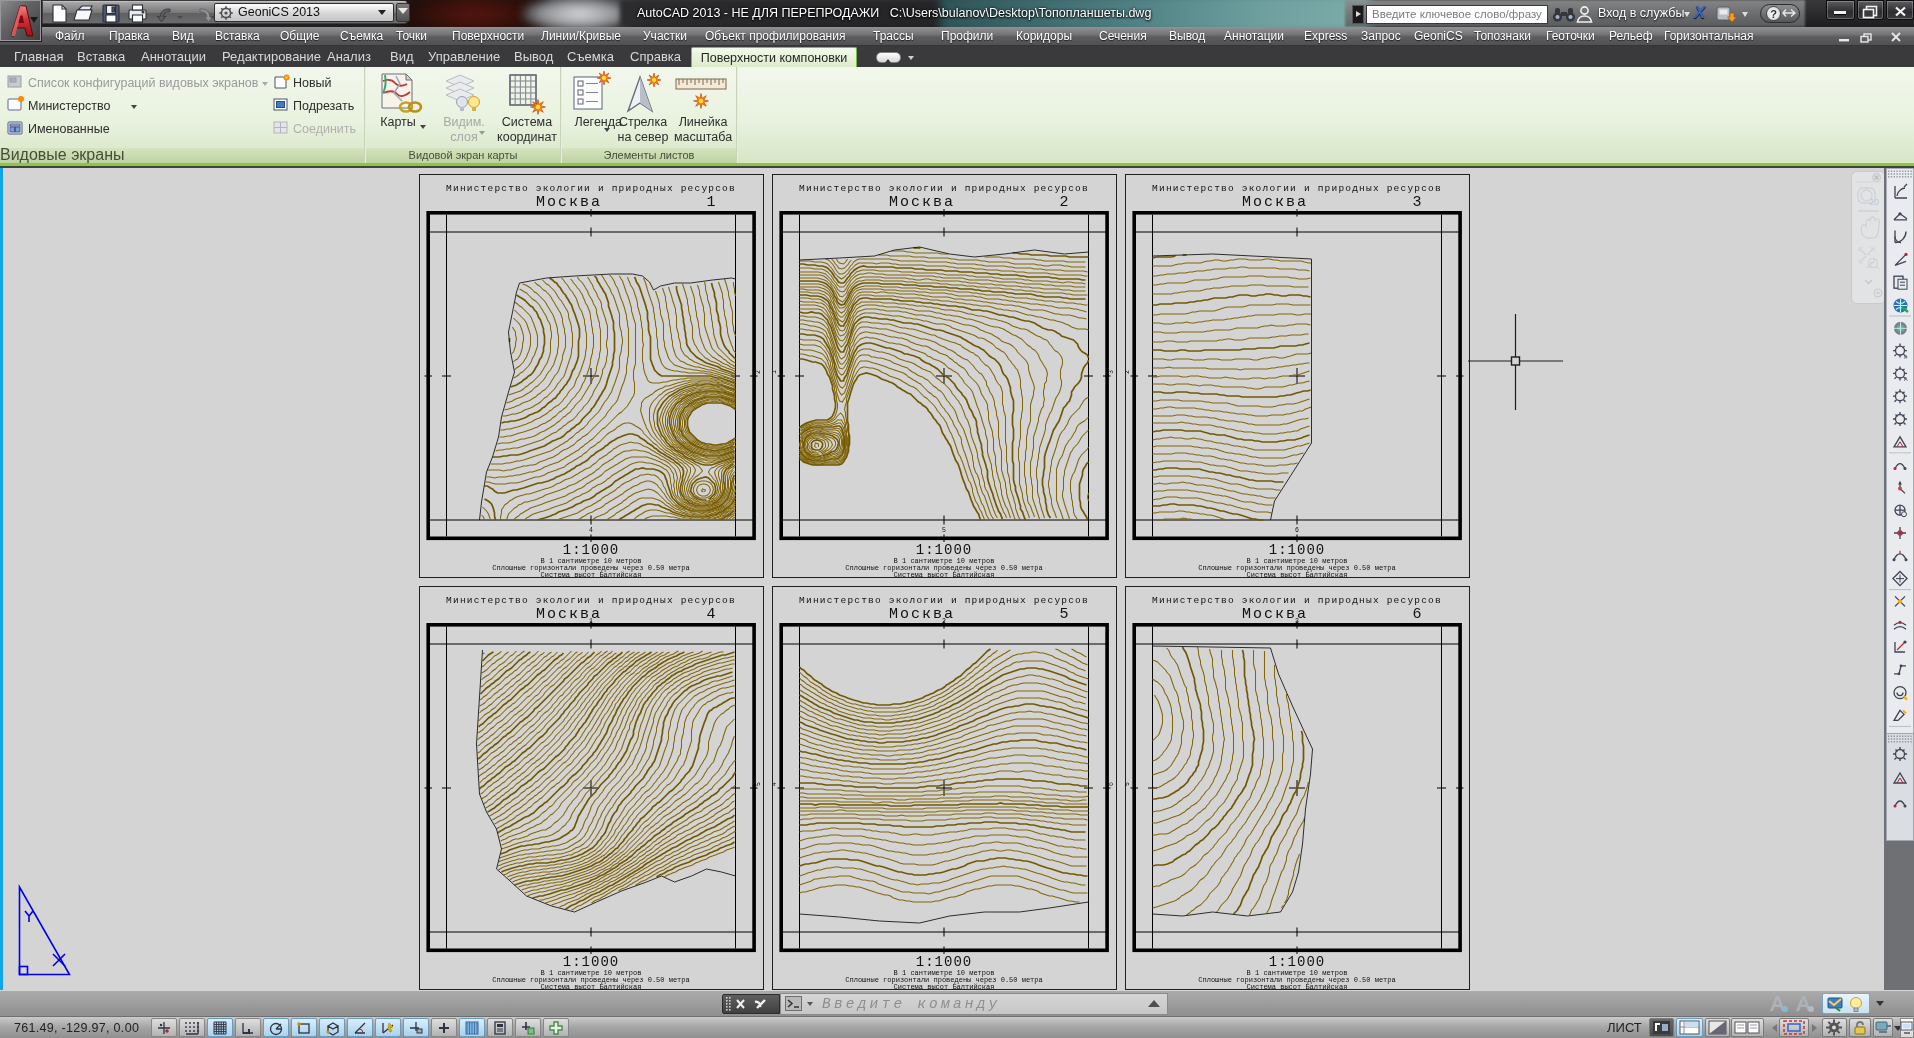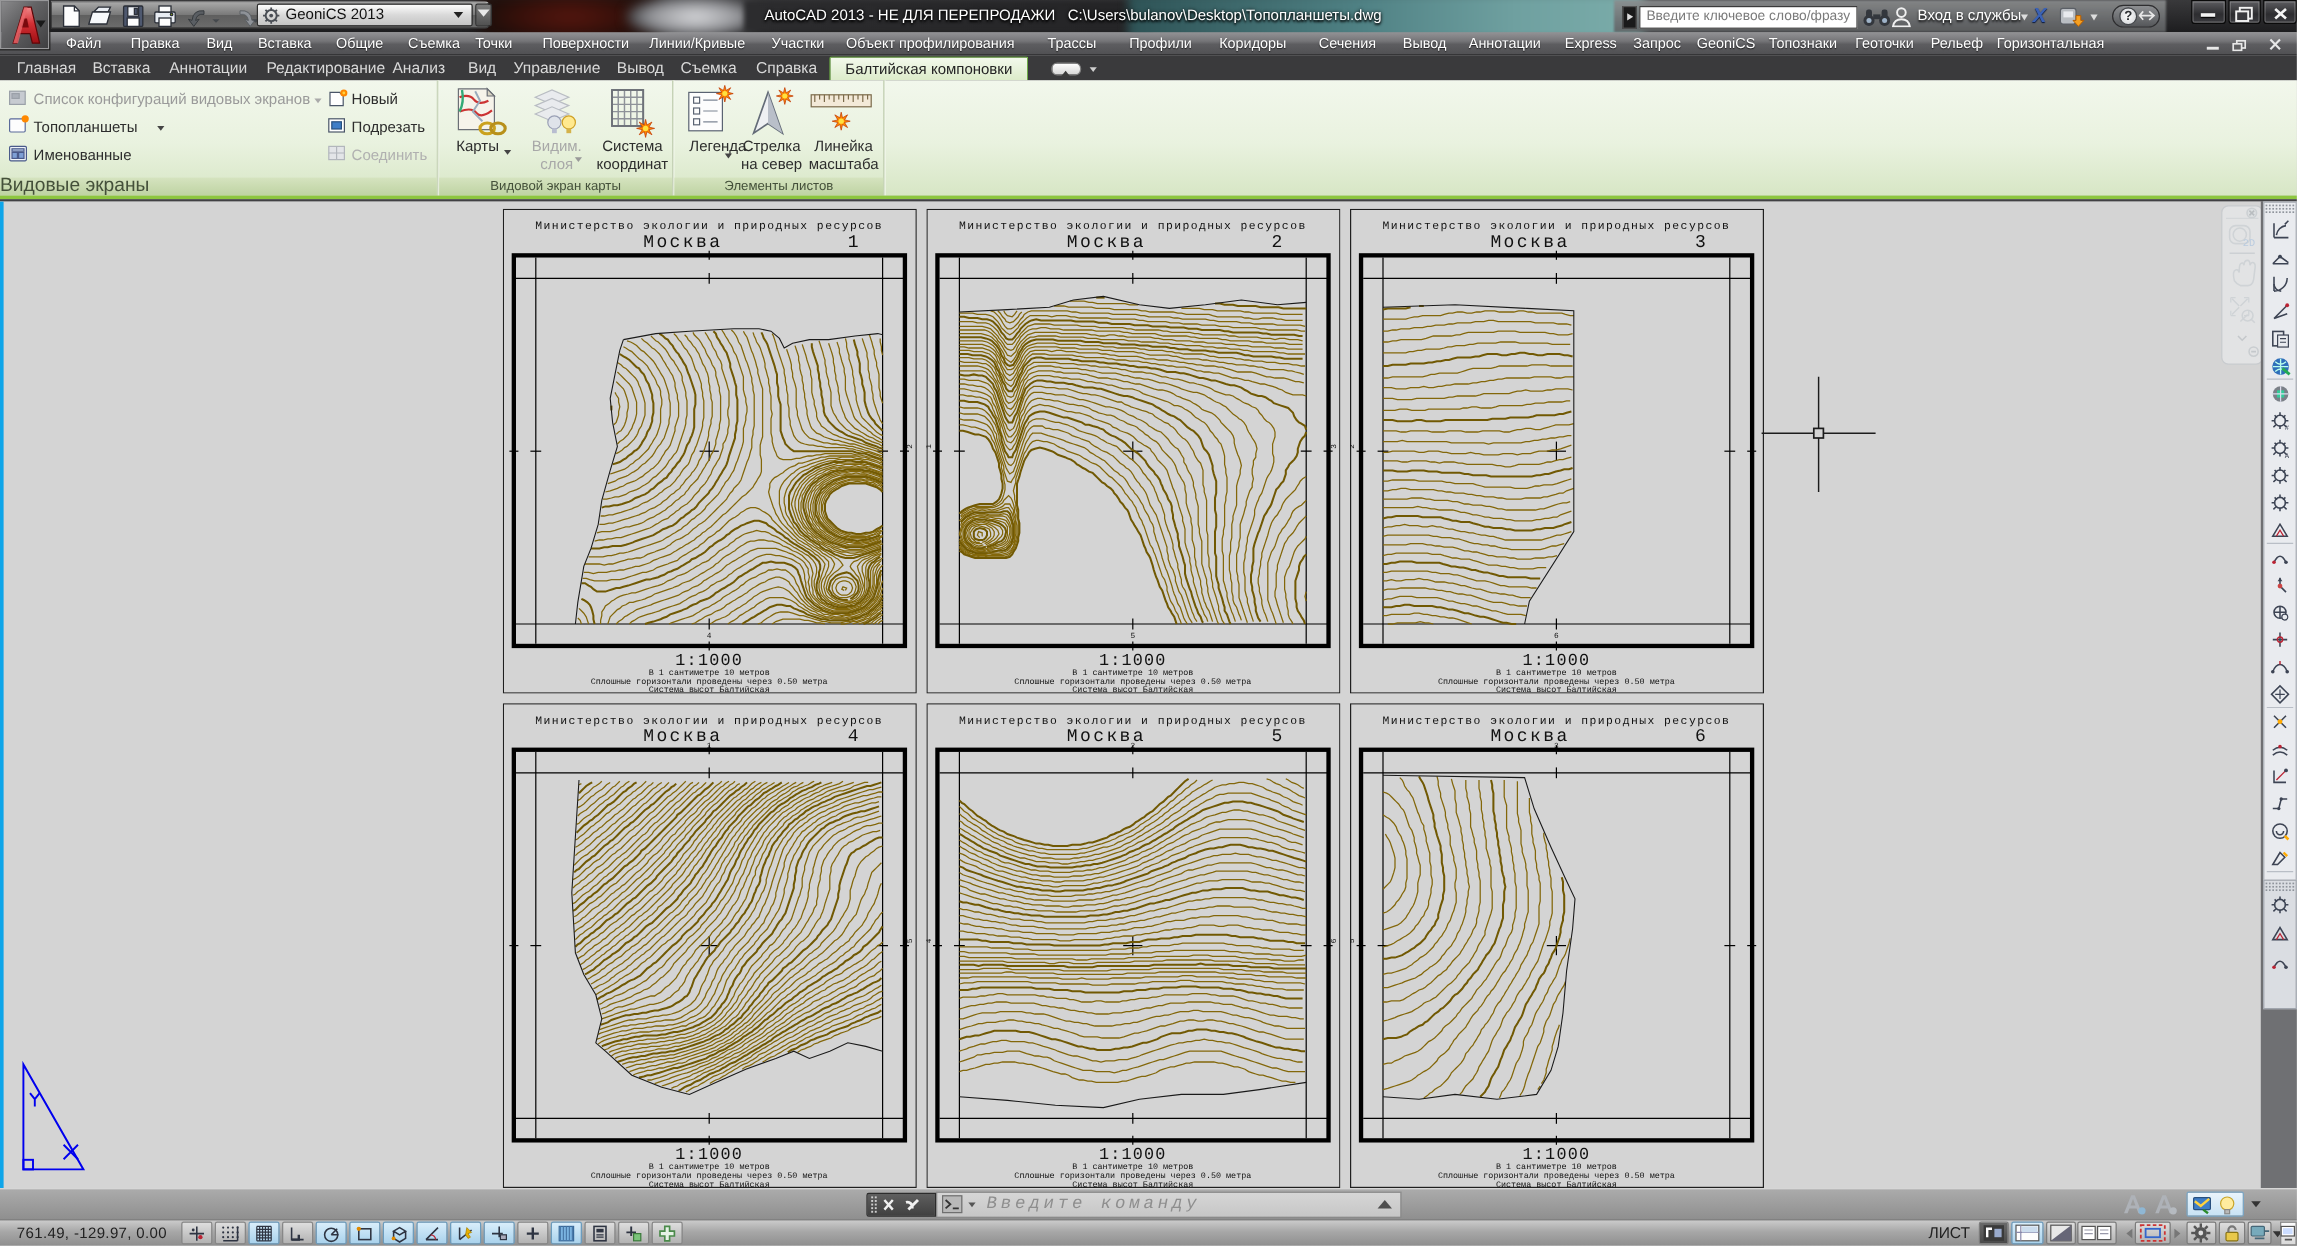--- a/index.html
+++ b/index.html
@@ -166,21 +166,21 @@
     <div class="tab abs" style="left:14px;top:0">Главная</div>
     <div class="tab abs" style="left:77px;top:0">Вставка</div>
     <div class="tab abs" style="left:141px;top:0">Аннотации</div>
     <div class="tab abs" style="left:222px;top:0">Редактирование</div>
     <div class="tab abs" style="left:327px;top:0">Анализ</div>
     <div class="tab abs" style="left:390px;top:0">Вид</div>
     <div class="tab abs" style="left:428px;top:0">Управление</div>
     <div class="tab abs" style="left:514px;top:0">Вывод</div>
     <div class="tab abs" style="left:567px;top:0">Съемка</div>
     <div class="tab abs" style="left:630px;top:0">Справка</div>
-    <div class="abs" style="left:691px;top:1px;width:166px;height:20px;background:linear-gradient(#f3f9ec,#dcebc9);border:1.5px solid #74c043;border-bottom:none;border-radius:2px 2px 0 0;color:#242424;font-size:12.5px;text-align:center;line-height:20px">Балтийская компоновки</div>
+    <div class="abs" style="left:691px;top:1px;width:166px;height:20px;background:linear-gradient(#f3f9ec,#dcebc9);border:1.5px solid #74c043;border-bottom:none;border-radius:2px 2px 0 0;color:#242424;font-size:12.5px;text-align:center;line-height:20px">Поверхности компоновки</div>
     <div class="abs" style="left:876px;top:6px;width:25px;height:11px;background:linear-gradient(#fefefe,#d8d8d8);border-radius:5px;border:1px solid #808080"></div>
     <div class="abs" style="left:884px;top:9px;width:0;height:0;border:4.5px solid transparent;border-bottom:5px solid #3c3c3c"></div>
     <div class="abs" style="left:908px;top:10px;width:0;height:0;border:3.5px solid transparent;border-top:4.5px solid #cfcfcf"></div>
   </div>
 <div class="abs" id="ribbon">
     <div class="psep" style="left:364px"></div>
     <div class="psep" style="left:560px"></div>
     <div class="psep" style="left:736px"></div>
     <div class="abs" style="left:0;top:81px;width:364px;height:15px;background:linear-gradient(#d5e3bf,#bed3a2)"></div>
     <div class="abs" style="left:366px;top:81px;width:194px;height:15px;background:linear-gradient(#d5e3bf,#bed3a2)"></div>
@@ -199,21 +199,21 @@
       <circle cx="15" cy="25" r="3" fill="#f80"></circle>
       <g fill="#eef2f8" stroke="#4a5a8a">
         <rect x="2" y="48" width="14" height="12" rx="1"></rect>
         <rect x="4" y="53" width="4.5" height="5" fill="#7e9fd4"></rect>
         <rect x="9.5" y="53" width="4.5" height="5" fill="#7e9fd4"></rect>
         <rect x="4" y="50" width="10" height="2" fill="#b8c8e4"></rect>
       </g>
     </svg>
     <div class="abs" style="left:28px;top:9px;font-size:12.5px;color:#9a9a9a">Список конфигураций видовых экранов</div>
     <div class="abs" style="left:262px;top:15px;width:0;height:0;border:3.5px solid transparent;border-top:4.5px solid #aaa"></div>
-    <div class="abs" style="left:28px;top:32px;font-size:12.5px;color:#2d2d2d">Топопланшеты</div>
+    <div class="abs" style="left:28px;top:32px;font-size:12.5px;color:#2d2d2d">Министерство</div>
     <div class="abs" style="left:131px;top:38px;width:0;height:0;border:3.5px solid transparent;border-top:4.5px solid #444"></div>
     <div class="abs" style="left:28px;top:55px;font-size:12.5px;color:#2d2d2d">Именованные</div>
     <svg class="abs" style="left:272px;top:7px" width="20" height="70" viewBox="0 0 20 70">
       <g fill="#fff" stroke="#4a5568">
         <path d="M3 3h8l3 3v8h-11z"></path>
       </g>
       <circle cx="14.5" cy="3.5" r="3" fill="#f80"></circle>
       <circle cx="14.5" cy="3.5" r="1.2" fill="#ffd23f"></circle>
       <g fill="#fff" stroke="#4a5568">
         <rect x="2" y="25" width="13" height="11"></rect>

